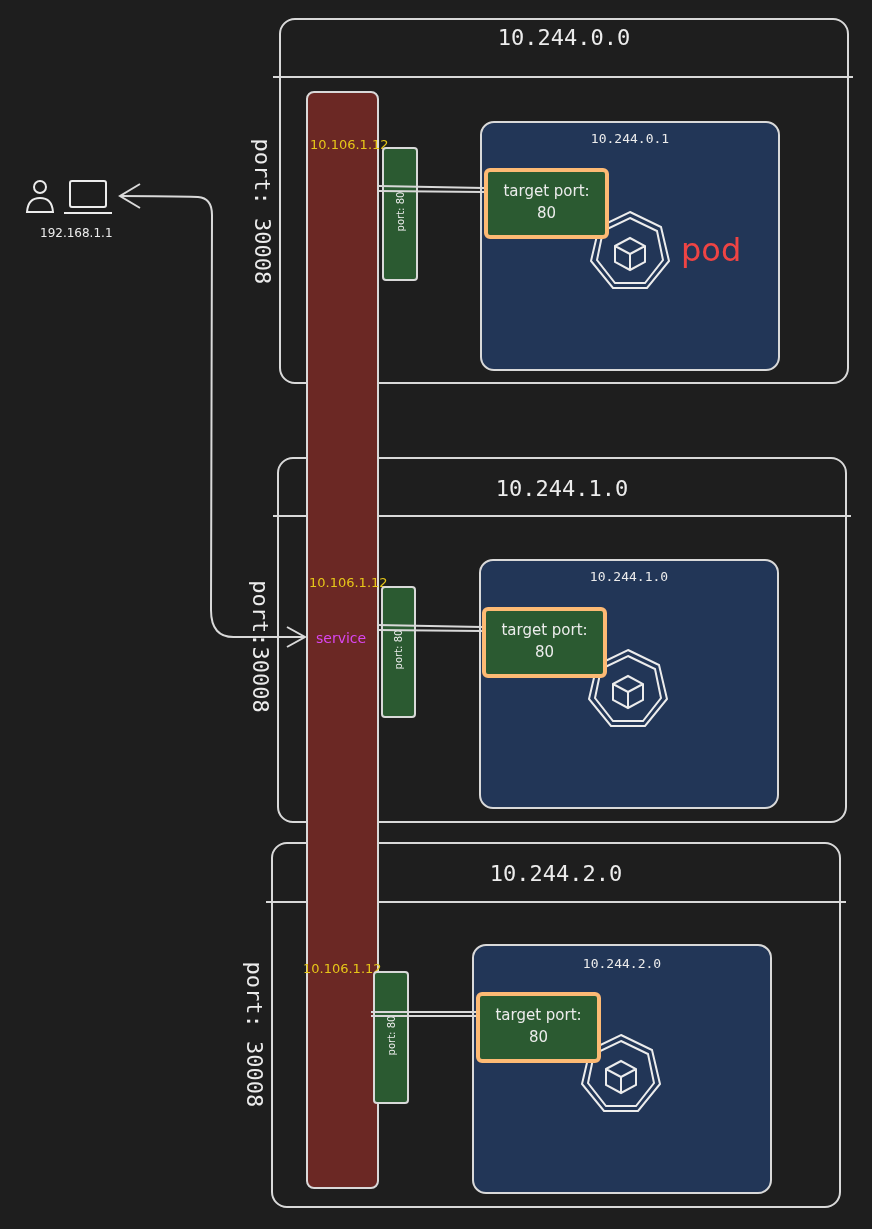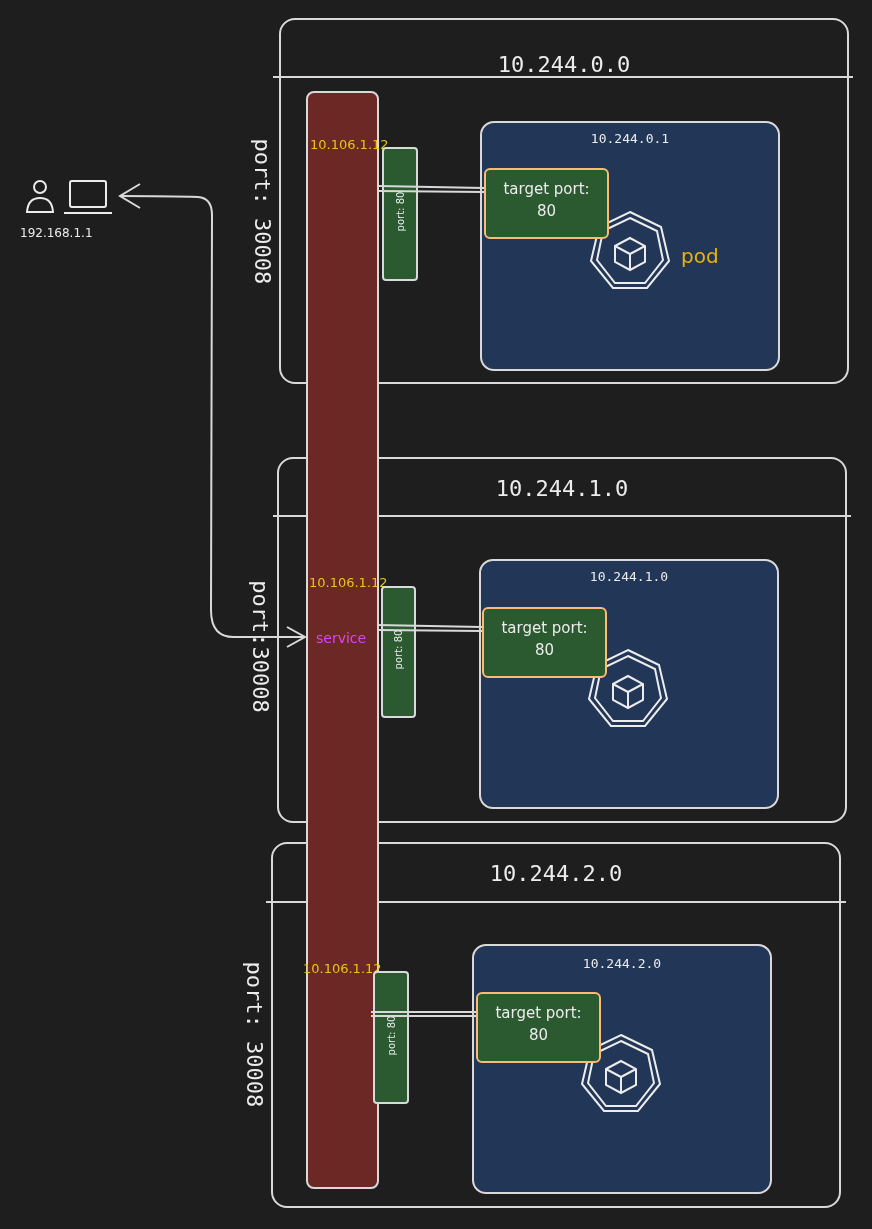--- a/index.html
+++ b/index.html
@@ -3,38 +3,38 @@
 <meta charset="utf-8">
 <style>
   html, body { margin: 0; padding: 0; background: #1e1e1e; }
   body { width: 872px; height: 1229px; position: relative; overflow: hidden;
          font-family: "DejaVu Sans", sans-serif; color: #ececec; }
   .node-frame { position: absolute; border: 2px solid #d9d9d9; border-radius: 16px; box-sizing: border-box; }
   .node-title { position: absolute; font-family: "DejaVu Sans Mono", monospace; font-size: 22px; color: #ececec; text-align: center; }
   .node-divider { position: absolute; height: 2px; background: #d9d9d9; }
   .pod-box { position: absolute; background: #223657; border: 2px solid #d9d9d9; border-radius: 14px; box-sizing: border-box; }
   .pod-ip { position: absolute; font-family: "DejaVu Sans Mono", monospace; font-size: 13px; color: #ececec; text-align: center; }
-  .target-box { position: absolute; background: #2b5a31; border: 2px solid #fdba74; border-radius: 6px; box-sizing: border-box;
+  .target-box { position: absolute; background: #2b5a31; border: 4px solid #fdba74; border-radius: 6px; box-sizing: border-box;
                 font-size: 15px; color: #ececec; text-align: center; line-height: 22px; padding-top: 8px; }
   .port-box { position: absolute; background: #2b5a31; border: 2px solid #d9d9d9; border-radius: 4px; box-sizing: border-box; }
   .port-label { position: absolute; font-size: 10px; color: #ececec; transform: rotate(-90deg); white-space: nowrap; transform-origin: center; }
   .nodeport-label { position: absolute; font-family: "DejaVu Sans Mono", monospace; font-size: 22px; color: #ececec; transform: rotate(90deg); white-space: nowrap; transform-origin: center; }
   .svc-ip { position: absolute; font-size: 13px; color: #e6c619; white-space: nowrap; }
   .service-bar { position: absolute; background: #6b2824; border: 2px solid #d9d9d9; border-radius: 8px; box-sizing: border-box; }
   .service-label { position: absolute; font-size: 14px; color: #d946ef; }
-  .pod-label { position: absolute; font-size: 20px; color: #eab308; margin-top: 13px; }
+  .pod-label { position: absolute; font-size: 32px; color: #ef4444; }
   .client-ip { position: absolute; font-size: 12px; color: #ececec; font-family: "DejaVu Sans", sans-serif; }
   svg.overlay { position: absolute; left: 0; top: 0; }
 </style>
 </head>
 <body>
 
 <div class="node-frame" style="left:279px;top:18px;width:570px;height:366px;"></div>
 <div class="node-divider" style="left:273px;top:76px;width:580px;"></div>
-<div class="node-title" style="left:279px;top:52px;width:570px;">10.244.0.0</div>
+<div class="node-title" style="left:279px;top:25px;width:570px;">10.244.0.0</div>
 
 <div class="node-frame" style="left:277px;top:457px;width:570px;height:366px;"></div>
 <div class="node-divider" style="left:273px;top:515px;width:578px;"></div>
 <div class="node-title" style="left:277px;top:476px;width:570px;">10.244.1.0</div>
 
 <div class="node-frame" style="left:271px;top:842px;width:570px;height:366px;"></div>
 <div class="node-divider" style="left:266px;top:901px;width:580px;"></div>
 <div class="node-title" style="left:271px;top:861px;width:570px;">10.244.2.0</div>
 
 <div class="pod-box" style="left:480px;top:121px;width:300px;height:250px;"></div>
@@ -98,21 +98,21 @@
       <path d="M-15 -6 L0 -14 L15 -6 L15 10 L0 18 L-15 10 Z M-15 -6 L0 2 L15 -6 M0 2 L0 18"></path>
     </g>
     <g transform="translate(621,1075)">
       <polygon points="0,-40 31,-25 39,9 17,36 -17,36 -39,9 -31,-25"></polygon>
       <polygon points="0,-34 27,-21 33,8 15,31 -15,31 -33,8 -27,-21"></polygon>
       <path d="M-15 -6 L0 -14 L15 -6 L15 10 L0 18 L-15 10 Z M-15 -6 L0 2 L15 -6 M0 2 L0 18"></path>
     </g>
   </g>
 </svg>
 
-<div class="client-ip" style="left:20px;top:226px;">192.168.1.1</div>
+<div class="client-ip" style="left:40px;top:226px;">192.168.1.1</div>
 
 <div class="target-box" style="left:484px;top:168px;width:125px;height:71px;">
   <div>target port:</div>
   <div>80</div>
 </div>
 <div class="target-box" style="left:482px;top:607px;width:125px;height:71px;">
   <div>target port:</div>
   <div>80</div>
 </div>
 <div class="target-box" style="left:476px;top:992px;width:125px;height:71px;">

